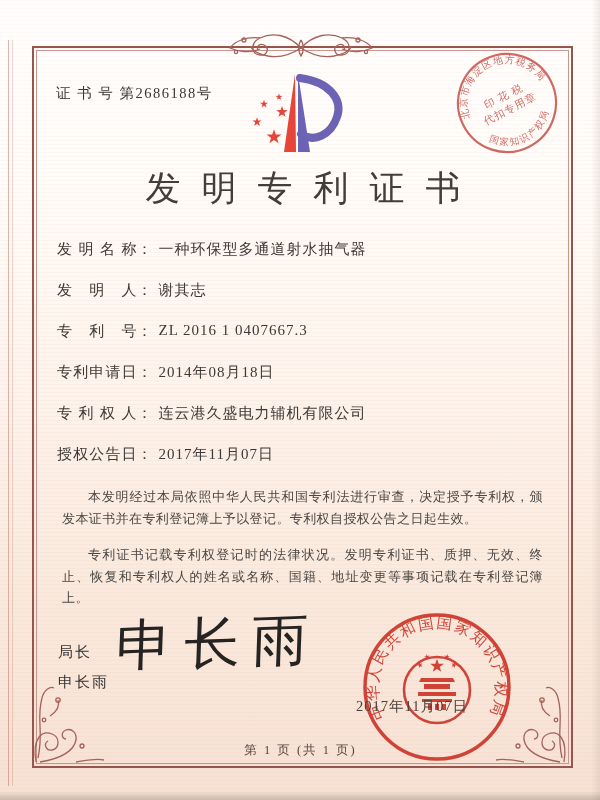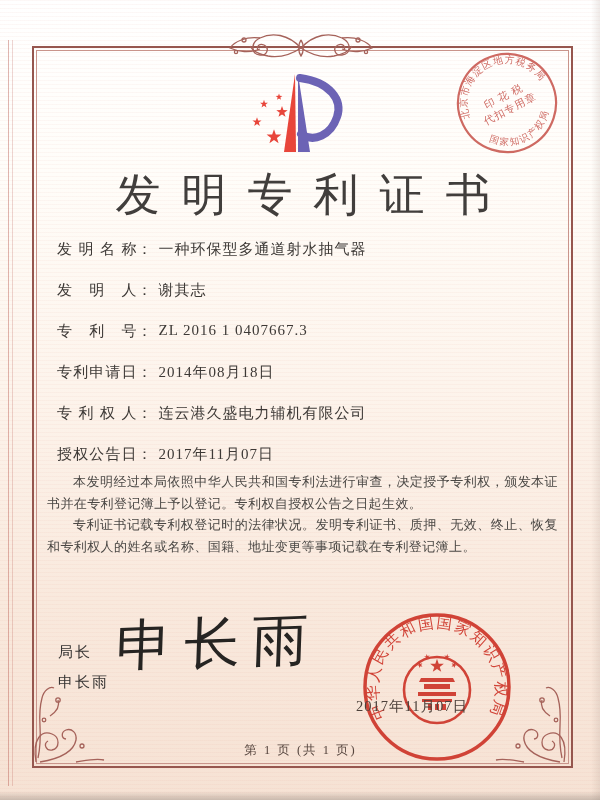--- a/index.html
+++ b/index.html
@@ -20,29 +20,29 @@
     border:2px solid #96564e;}
   .frame-inner{position:absolute;inset:2px;border:1px solid #c9948b;}
   .top-ornament{position:absolute;left:188px;top:26px;}
   .corner{position:absolute;}
   .corner-bl{left:30px;top:676px;}
   .corner-br{left:492px;top:676px;transform:scaleX(-1);}
   .cert-no{position:absolute;left:56px;top:84px;font-size:14.5px;letter-spacing:1.5px;color:#3b3735;}
   .tax-stamp{position:absolute;left:442px;top:38px;transform:rotate(-27deg);opacity:.88;}
   .logo{position:absolute;left:222px;top:64px;}
   .title{position:absolute;left:32px;top:165px;width:537px;text-align:center;
-    font-size:45px;letter-spacing:21px;padding-left:26px;box-sizing:border-box;
+    font-size:35px;letter-spacing:21px;padding-left:26px;box-sizing:border-box;
     color:#413e3c;font-weight:500;}
   .fields{position:absolute;left:57px;top:240px;width:480px;font-size:15px;color:#3d3936;}
   .row{height:41px;display:flex;align-items:flex-start;letter-spacing:.5px;}
   .lbl{display:inline-block;width:80px;text-align:justify;text-align-last:justify;}
   .colon{display:inline-block;margin-right:6px;}
   .val{letter-spacing:1px;}
   .paragraphs{position:absolute;left:47px;top:471px;width:511px;color:#4a4744;}
-  .paragraphs p{margin:0;font-size:13px;line-height:21.5px;text-indent:2em;
+  .paragraphs p{margin:15px;font-size:13px;line-height:21.5px;text-indent:2em;
     text-align:justify;letter-spacing:.4px;}
   .signer-role{position:absolute;left:58px;top:643px;font-size:15px;color:#353332;letter-spacing:2px;}
   .signer-name{position:absolute;left:58px;top:673px;font-size:15px;color:#353332;letter-spacing:2px;}
   .signature-script{position:absolute;left:116px;top:606px;font-size:56px;color:#262422;
     letter-spacing:12px;transform:rotate(-2deg) skewX(-4deg);white-space:nowrap;}
   .issue-seal{position:absolute;left:352px;top:602px;opacity:.93;}
   .seal-date{position:absolute;left:356px;top:697px;font-size:14.5px;color:#4c403a;letter-spacing:1px;}
   .footer{position:absolute;left:32px;top:742px;width:537px;text-align:center;
     font-size:12.5px;color:#57463f;letter-spacing:2px;}
   .orn{stroke:#a5625a;fill:none;stroke-width:1.3;}
@@ -103,20 +103,21 @@
       <path d="M8,82 C14,54 6,44 12,22 C14,14 20,10 24,12"></path>
       <path d="M10,86 C34,82 44,74 46,64 C47,57 42,52 36,54 C31,56 31,62 36,63"></path>
       <path d="M46,86 C58,84 66,82 74,84"></path>
       <circle cx="28" cy="24" r="2.2"></circle>
         <circle cx="52" cy="70" r="2"></circle>
         <circle cx="14" cy="44" r="1.8"></circle>
       <path d="M20,40 C26,36 30,30 28,24"></path>
     </g>
   </svg>
 
+  <div class="cert-no">证 书 号 第2686188号</div>
 
   <svg class="tax-stamp" width="130" height="130" viewBox="0 0 130 130">
     <circle cx="65" cy="65" r="49" fill="none" stroke="#c8564e" stroke-width="2.2"></circle>
     <text font-size="9.8" fill="#c8564e" letter-spacing="1" text-anchor="middle">
       <textPath href="#taxTopArc" startOffset="50%">北京市海淀区地方税务局</textPath>
     </text>
     <text font-size="9.5" fill="#c8564e" letter-spacing="1.5" text-anchor="middle">
       <textPath href="#taxBottomArc" startOffset="50%">国家知识产权局</textPath>
     </text>
     <text x="65" y="61" font-size="10.5" fill="#c8564e" text-anchor="middle" letter-spacing="1">印 花 税</text>

